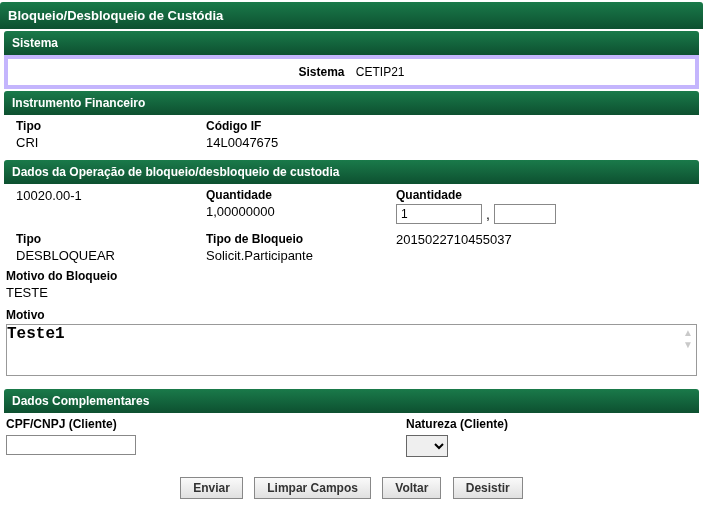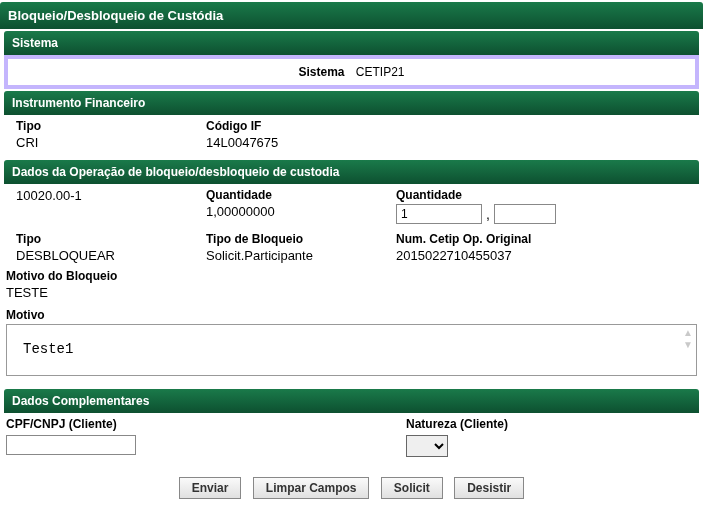--- a/index.html
+++ b/index.html
@@ -16,21 +16,21 @@
     .col-1 { width: 190px; }
     .col-2 { width: 190px; }
     .col-3 { width: 280px; }
     .field-label { font-weight: bold; font-size: 12px; padding-bottom: 2px; }
     .field-value { font-size: 13px; padding-bottom: 4px; }
     .input-text { border: 1px solid #888; padding: 2px 4px; font-size: 12px; height: 20px; }
     .qty-int { width: 86px; }
     .qty-dec { width: 62px; }
     .comma { padding: 0 4px; font-size: 14px; }
     .motivo-section { padding: 2px 6px 6px 6px; }
-    .motivo-textarea { width: 100%; height: 52px; border: 1px solid #999; font-family: "Courier New", monospace; font-size: 14px; padding: 16px; resize: none; background: #fff; }
+    .motivo-textarea { width: 100%; height: 52px; border: 1px solid #999; font-family: "Courier New", monospace; font-size: 16px; padding: 0; resize: none; background: #fff; font-weight: bold; }
     .textarea-wrap { position: relative; }
     .scroll-arrows { position: absolute; right: 4px; top: 4px; display: flex; flex-direction: column; gap: 2px; opacity: 0.35; }
     .scroll-arrows span { font-size: 10px; color: #666; line-height: 10px; }
     .cpf-input { width: 130px; }
     .select-nat { border: 1px solid #666; padding: 1px; font-size: 12px; height: 22px; width: 42px; }
     .button-row { text-align: center; padding: 12px 0 6px 0; }
     .btn { background: linear-gradient(to bottom, #fafafa, #e0e0e0); border: 1px solid #888; padding: 3px 12px; font-size: 12px; margin: 0 4px; cursor: pointer; font-weight: bold; color: #333; }
     .complementares-row { display: flex; padding: 4px 6px 8px 6px; }
     .complementares-col1 { width: 400px; }
     .complementares-col2 { flex: 1; }
@@ -93,21 +93,20 @@
   <div class="field-row">
     <div class="field-col col-1">
       <div class="field-label">Tipo</div>
       <div class="field-value">DESBLOQUEAR</div>
     </div>
     <div class="field-col col-2">
       <div class="field-label">Tipo de Bloqueio</div>
       <div class="field-value">Solicit.Participante</div>
     </div>
     <div class="field-col col-3">
-      <div class="field-label">Num. Cetip Op. Original</div>
       <div class="field-value">2015022710455037</div>
     </div>
   </div>
 
   <div class="motivo-section">
     <div class="field-label">Motivo do Bloqueio</div>
     <div class="field-value">TESTE</div>
     <div class="field-label" style="margin-top:4px;">Motivo</div>
     <div class="textarea-wrap">
       <textarea class="motivo-textarea" style="">Teste1</textarea>
@@ -137,15 +136,15 @@
           <option></option>
         </select>
       </div>
     </div>
   </div>
 </div>
 
 <div class="button-row">
   <button class="btn">Enviar</button>
   <button class="btn">Limpar Campos</button>
-  <button class="btn">Solicit</button>
+  <button class="btn">Voltar</button>
   <button class="btn">Desistir</button>
 </div>
 
 </body></html>

